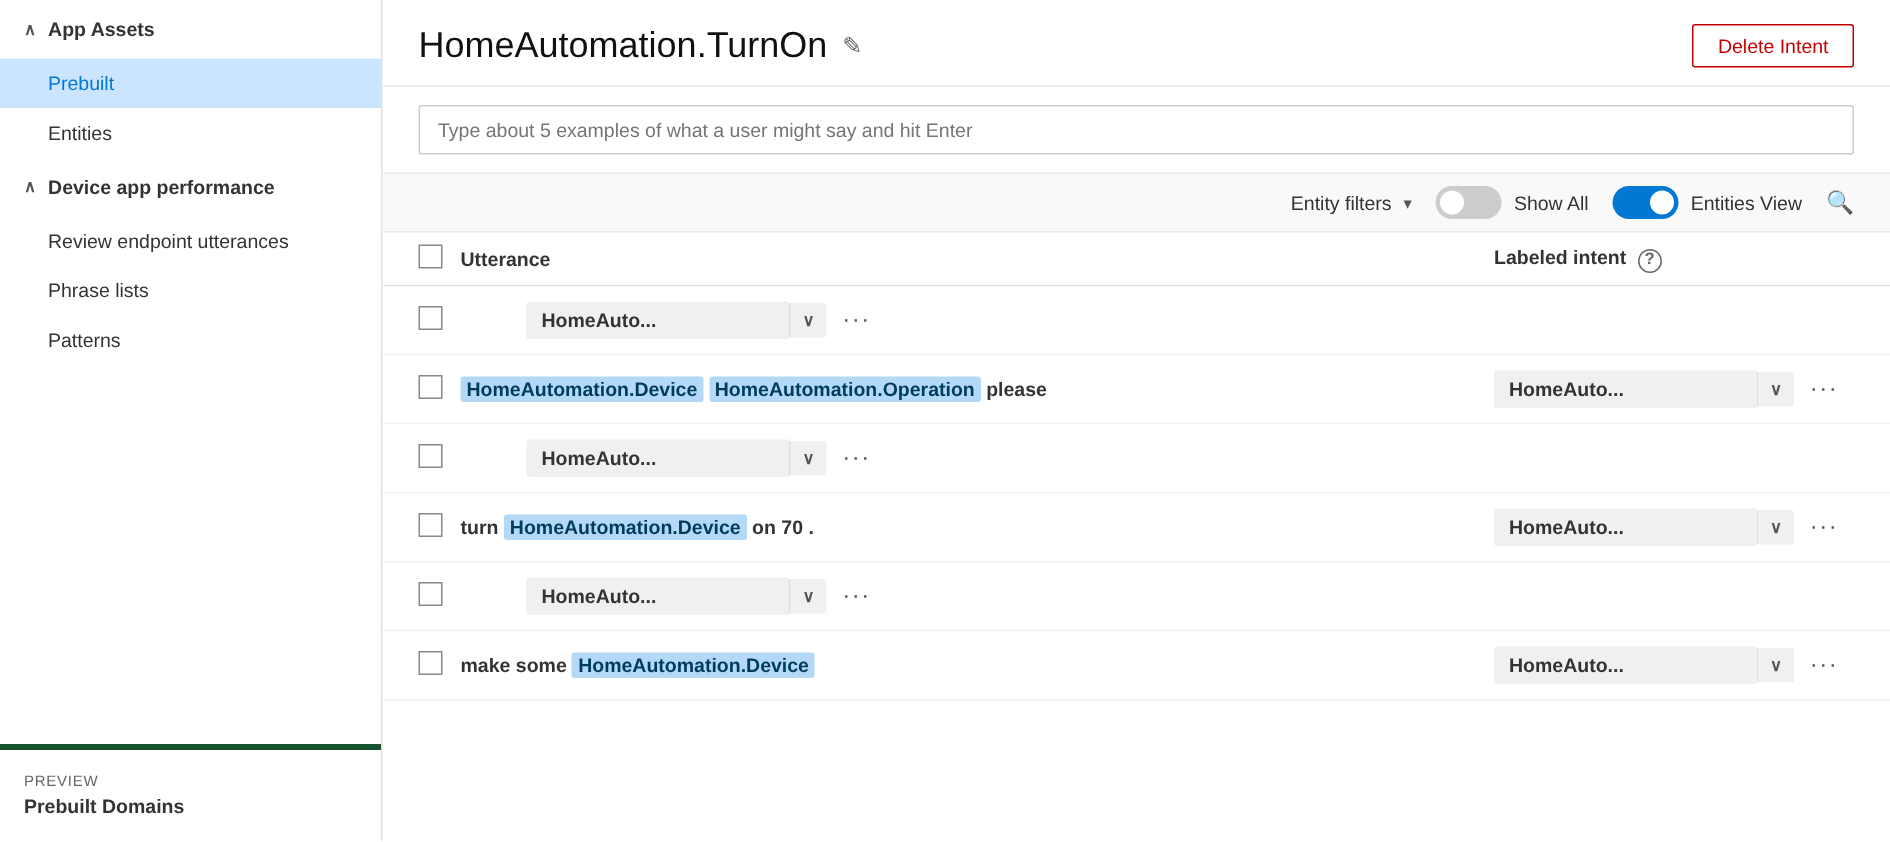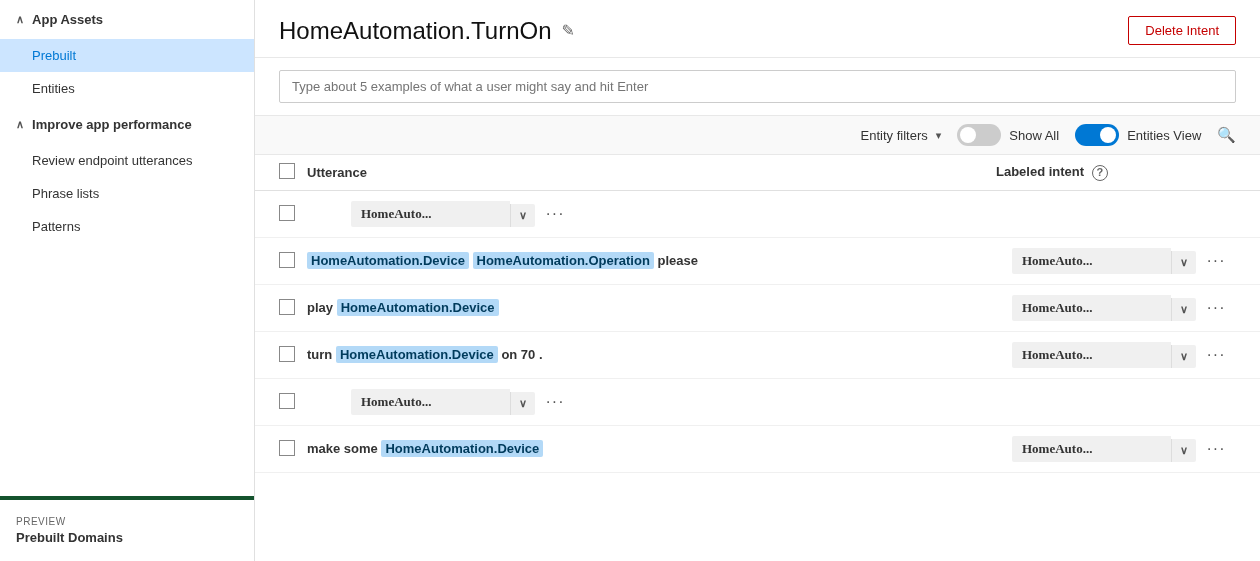--- a/index.html
+++ b/index.html
@@ -230,25 +230,24 @@
     }
     .entity-tag {
       display: inline;
       background: #b3d9f7;
       color: #003b5c;
       padding: 1px 4px;
       border-radius: 2px;
       font-size: 13px;
     }
     .row-intent {
-      width: 184px;
-      display: flex;
-      align-items: flex-end;
+      width: 200px;
+      display: flex;
+      align-items: center;
       gap: 0;
-      font-family: Liberation Serif, serif;
     }
     .intent-select {
       flex: 1;
       background: #f0f0f0;
       border: none;
       padding: 5px 10px;
       font-size: 13px;
       color: #333;
       display: flex;
       align-items: center;
@@ -295,21 +294,21 @@
 
   <div class="sidebar-item active">
     <span>Prebuilt</span>
   </div>
   <div class="sidebar-item">
     <span>Entities</span>
   </div>
 
   <div class="sidebar-section-header">
     <span class="chevron">∧</span>
-    <span>Improve app performance</span>
+    <span>Device app performance</span>
   </div>
 
   <div class="sidebar-item">
     <span>Review endpoint utterances</span>
   </div>
   <div class="sidebar-item">
     <span>Phrase lists</span>
   </div>
   <div class="sidebar-item">
     <span>Patterns</span>
@@ -390,21 +389,20 @@
           <div class="row-intent col-intent">
             <div class="intent-select">HomeAuto...</div>
             <div class="intent-chevron">∨</div>
           </div>
           <div class="row-actions col-actions">
             <button class="more-btn">···</button>
           </div>
         </div>
         <div class="table-row">
           <div class="col-checkbox"><div class="checkbox-el"></div></div>
-          <div class="row-utterance col-utterance">play <span class="entity-tag">HomeAutomation.Device</span></div>
           <div class="row-intent col-intent">
             <div class="intent-select">HomeAuto...</div>
             <div class="intent-chevron">∨</div>
           </div>
           <div class="row-actions col-actions">
             <button class="more-btn">···</button>
           </div>
         </div>
         <div class="table-row">
           <div class="col-checkbox"><div class="checkbox-el"></div></div>

